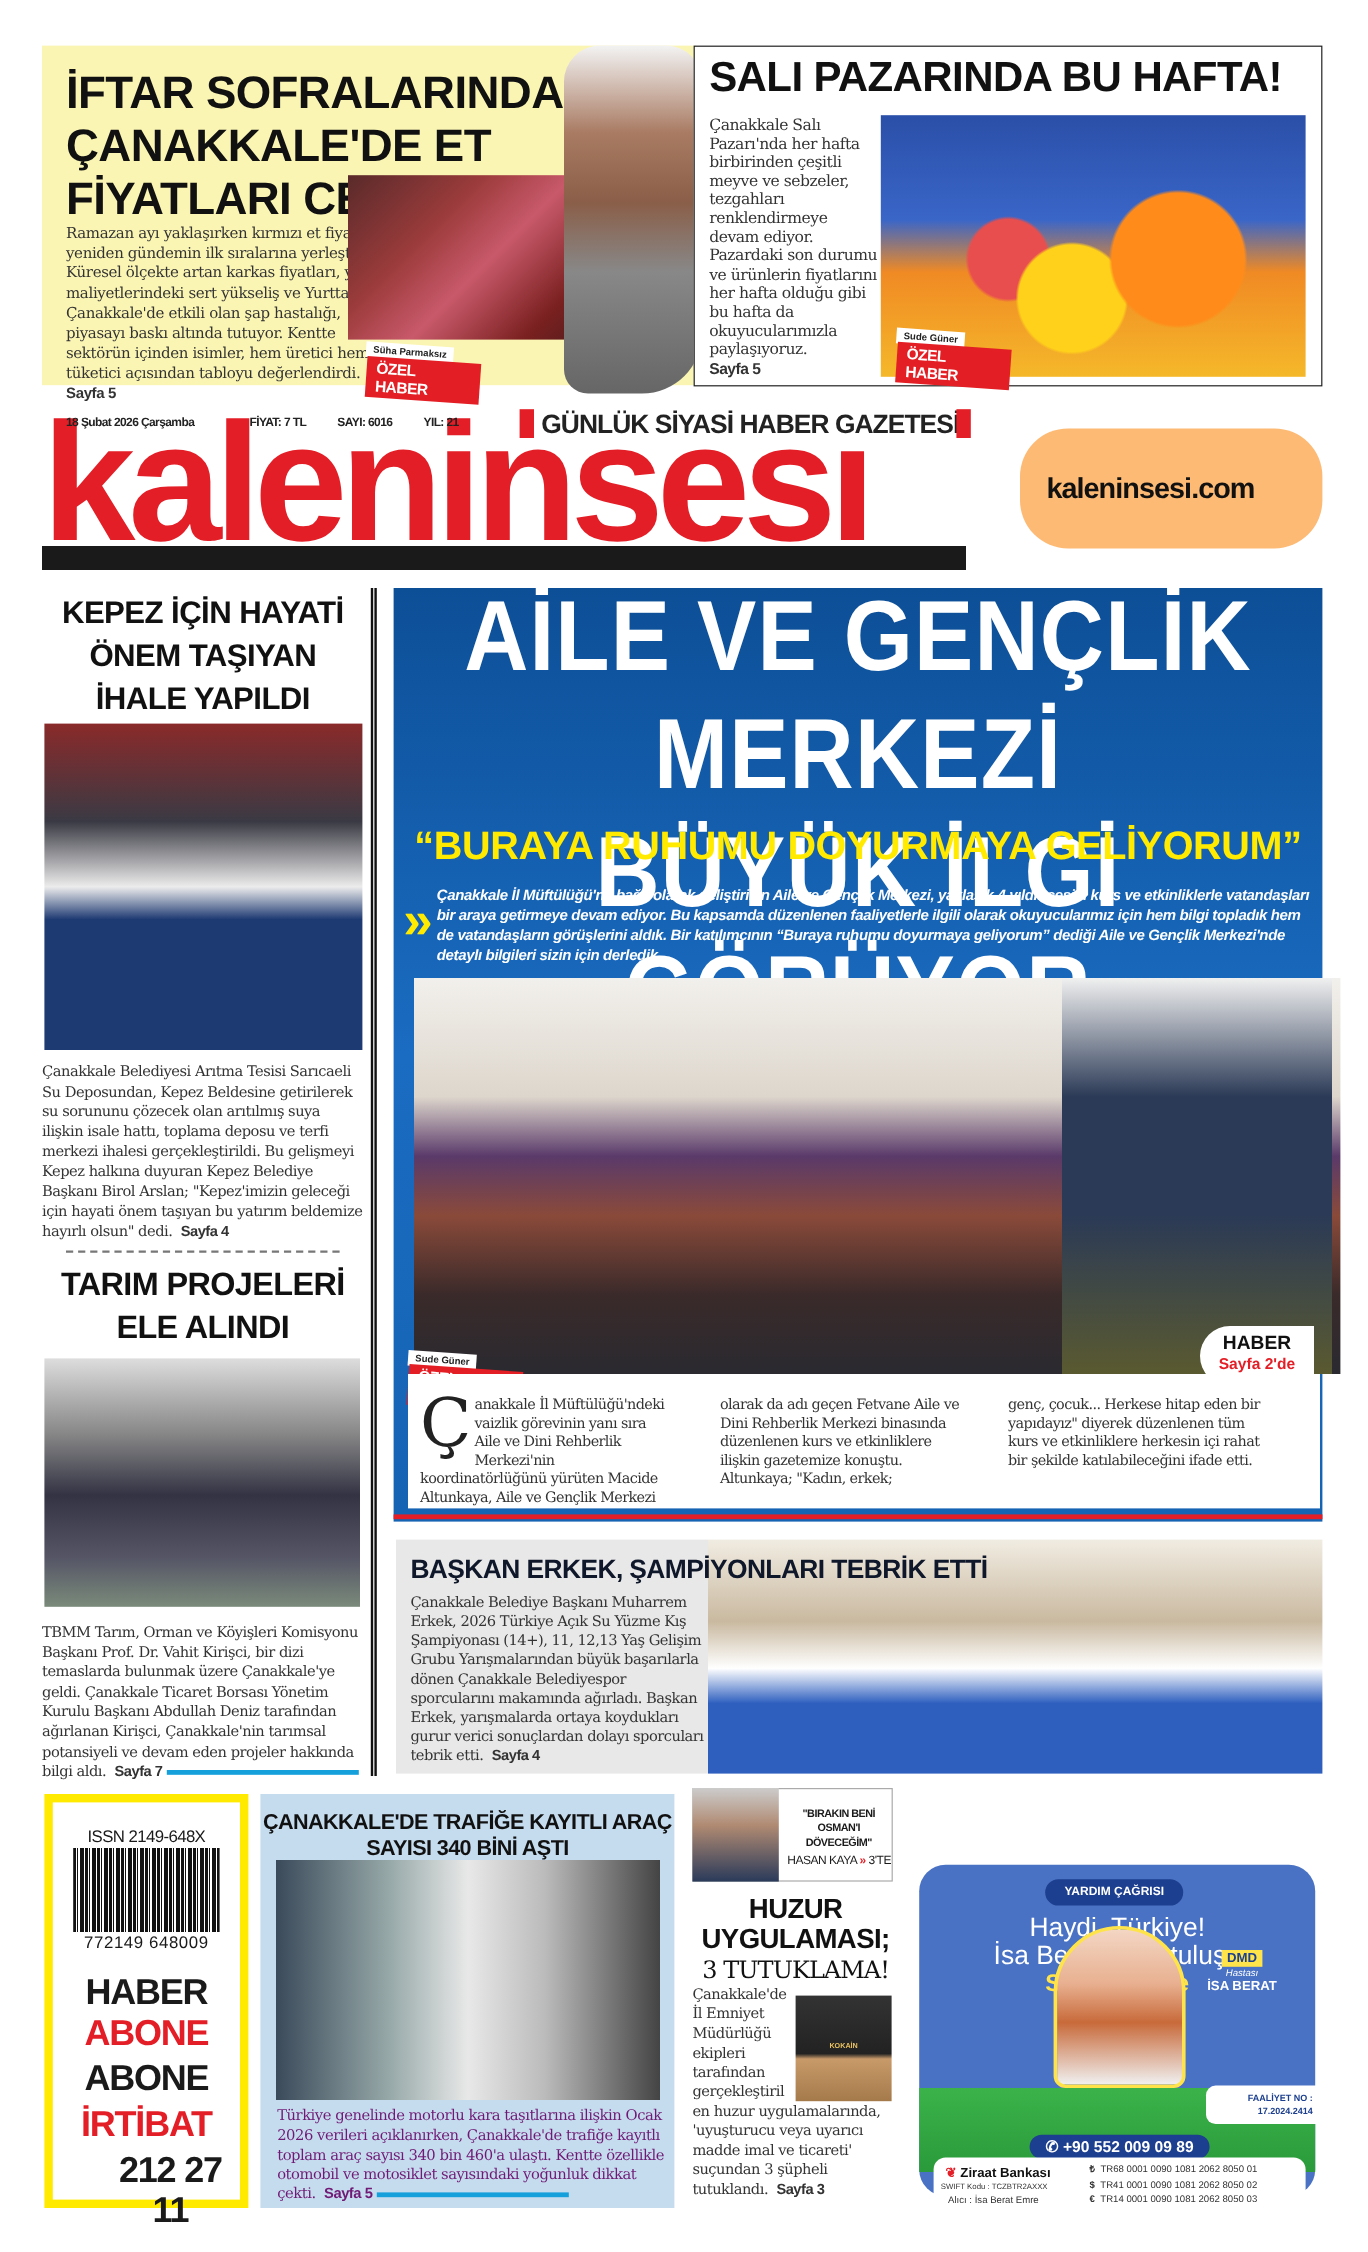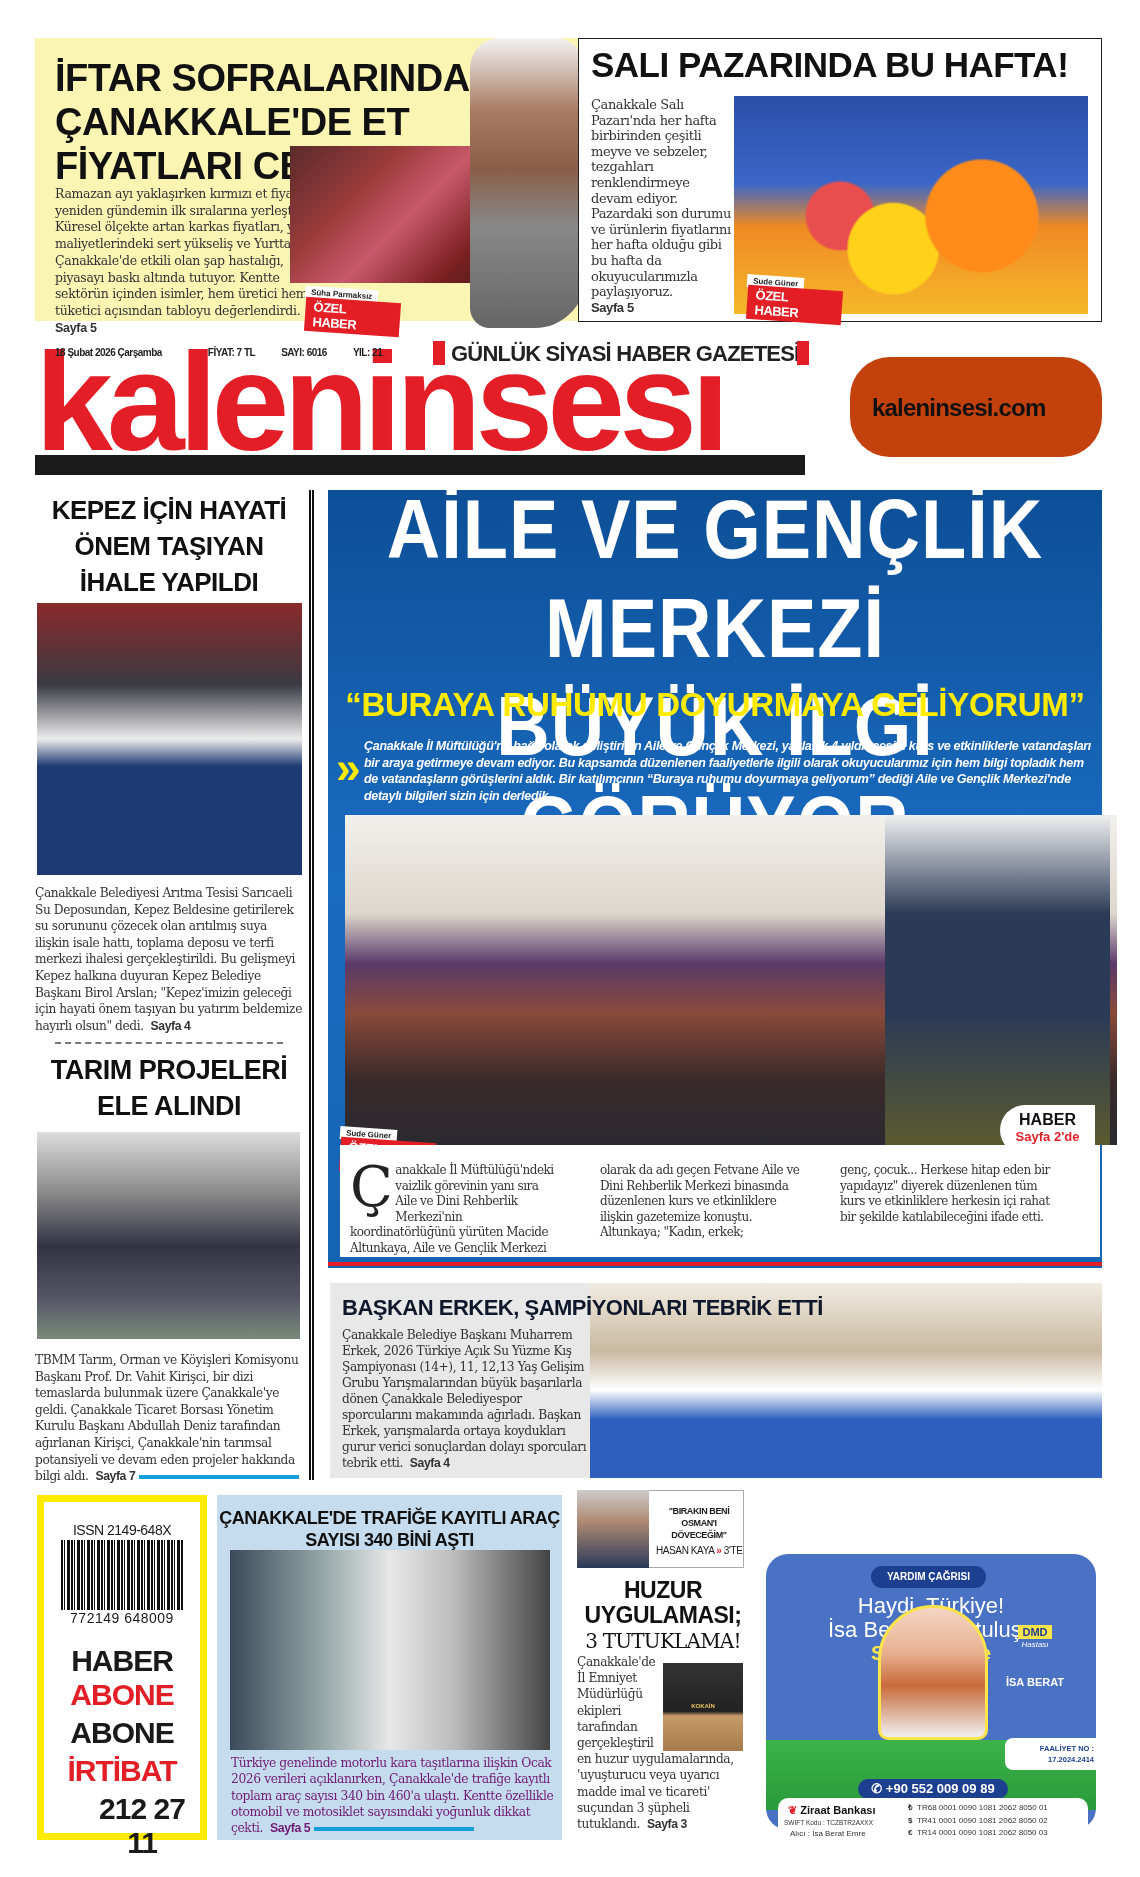--- a/index.html
+++ b/index.html
@@ -24,21 +24,21 @@
   #top-right p { position: absolute; left: 12px; top: 58px; width: 140px; font-size: 13px; line-height: 15.6px; font-family: "DejaVu Serif", serif; color: #333; letter-spacing: -0.4px; }
   #market-photo { left: 155px; top: 57px; width: 354px; height: 218px; background: radial-gradient(circle at 70% 55%,#ff8c1a 0 20%,transparent 21%), radial-gradient(circle at 45% 70%,#ffd11a 0 18%,transparent 19%), radial-gradient(circle at 30% 55%,#e94e4e 0 12%,transparent 13%), linear-gradient(180deg,#2a4fa8 0%,#3a66c8 40%,#f08a24 60%,#f5b82a 100%); }
 
   
   #masthead { left: 35px; top: 337px; width: 775px; height: 140px; }
   #logo { position: absolute; left: 0; top: 0; font-size: 140px; font-weight: 700; color: #e41e26; letter-spacing: -6px; line-height: 130px; }
   #logo-bar { position: absolute; left: 0; top: 118px; width: 770px; height: 20px; background: #1a1a1a; z-index: -1; }
   #meta-row { position: absolute; left: 20px; top: 10px; font-size: 10px; font-weight: 700; color: #222; display: flex; gap: 26px; letter-spacing: -0.5px; }
   #tagline { position: absolute; left: 410px; top: 4px; font-size: 22px; font-weight: 700; color: #222; letter-spacing: -0.8px; background:#fff; padding: 0 6px; }
   .red-sq { position: absolute; width: 12px; height: 24px; background: #e41e26; top: 4px; }
-  #web-box { left: 850px; top: 357px; width: 252px; height: 100px; background: #c2410c; border-radius: 40px; }
+  #web-box { left: 850px; top: 357px; width: 252px; height: 100px; background: #fdba74; border-radius: 40px; }
   #web-box span { position: absolute; left: 22px; top: 37px; font-size: 24px; font-weight: 700; color: #111; letter-spacing: -0.8px; }
 
   
   .left-col { left: 35px; width: 268px; }
   .left-h { text-align: center; font-weight: 900; font-size: 26px; line-height: 36px; color: #111; letter-spacing: -0.5px; }
   .left-p { font-family: "DejaVu Serif", serif; font-size: 12.2px; line-height: 16.6px; color: #333; letter-spacing: -0.4px; }
   #col-divider { left: 309px; top: 490px; width: 5px; height: 990px; border-left: 2px solid #111; border-right: 2px solid #111; }
   #mayor-photo { left: 37px; top: 603px; width: 265px; height: 272px; background: linear-gradient(180deg,#8a2a2a 0%,#3a3a44 30%,#ececec 50%,#1e3a72 60%,#1e3a72 100%); }
   #farm-photo { left: 37px; top: 1132px; width: 263px; height: 207px; background: linear-gradient(180deg,#ddd 0%,#888 30%,#334 55%,#556 80%,#7a8a7a 100%); }
   .dash { border-top: 2px dashed #777; }
@@ -92,21 +92,21 @@
   #kokain-photo { left: 663px; top: 1663px; width: 80px; height: 88px; background: linear-gradient(180deg,#333 0%,#222 55%,#c89a6a 60%,#a57a4a 100%); }
 
   #donation { left: 766px; top: 1554px; width: 330px; height: 276px; background: #4a72c4; border-radius: 22px; }
   #donation .pill { position: absolute; left: 105px; top: 12px; width: 115px; height: 22px; background: #1c3f8f; color: #fff; font-size: 10px; font-weight: 700; border-radius: 11px; text-align: center; line-height: 22px; }
   #donation .h1 { position: absolute; left: 0; width: 330px; text-align: center; top: 40px; color: #fff; font-size: 22px; line-height: 24px; }
   #donation .h2 { position: absolute; left: 0; width: 330px; text-align: center; top: 88px; color: #ffe34a; font-size: 20px; font-weight: 700; }
   #child { left: 878px; top: 1605px; width: 110px; height: 135px; background: linear-gradient(180deg,#f3d6c4 0%,#e8b090 35%,#c86a3a 60%,#f0f0f0 100%); border-radius: 55px 55px 10px 10px; border: 3px solid #ffe34a; }
   #dmd { left: 1000px; top: 1622px; width: 70px; height: 55px; text-align: center; }
   #dmd .d1 { background: #ffe34a; color: #1c3f8f; font-weight: 900; font-size: 11px; display: inline-block; padding: 1px 4px; }
   #dmd .d2 { color: #fff; font-size: 8px; font-style: italic; }
-  #dmd .d3 { color: #fff; font-weight: 700; font-size: 11px; line-height: 12px; margin-top: 27px; }
+  #dmd .d3 { color: #fff; font-weight: 700; font-size: 11px; line-height: 12px; }
   #faaliyet { left: 1005px; top: 1738px; width: 95px; height: 32px; background: #fff; border-radius: 8px 0 0 8px; text-align: right; padding-right: 6px; font-size: 7.5px; font-weight: 700; color: #1c3f8f; line-height: 11px; padding-top: 5px; }
   #phone { left: 858px; top: 1779px; width: 150px; height: 20px; background: #1c3f8f; color: #fff; border-radius: 10px; font-size: 13px; font-weight: 700; line-height: 20px; text-align: center; }
   #bank { left: 778px; top: 1798px; width: 310px; height: 45px; background: #fff; border-radius: 10px; font-size: 8px; color: #333; }
   #bank .bname { position: absolute; left: 10px; top: 6px; font-size: 11px; font-weight: 700; color: #111; }
   #bank .bname span { color: #e41e26; }
   #bank .swift { position: absolute; left: 6px; top: 21px; font-size: 6.5px; }
   #bank .alici { position: absolute; left: 12px; top: 31px; font-size: 8px; }
   #bank .ibans { position: absolute; left: 130px; top: 4px; font-size: 8px; line-height: 12.5px; }
   #green { left: 766px; top: 1740px; width: 330px; height: 70px; background: linear-gradient(180deg,#3bb34a 0%,#2a9a3a 100%); }
 </style>

